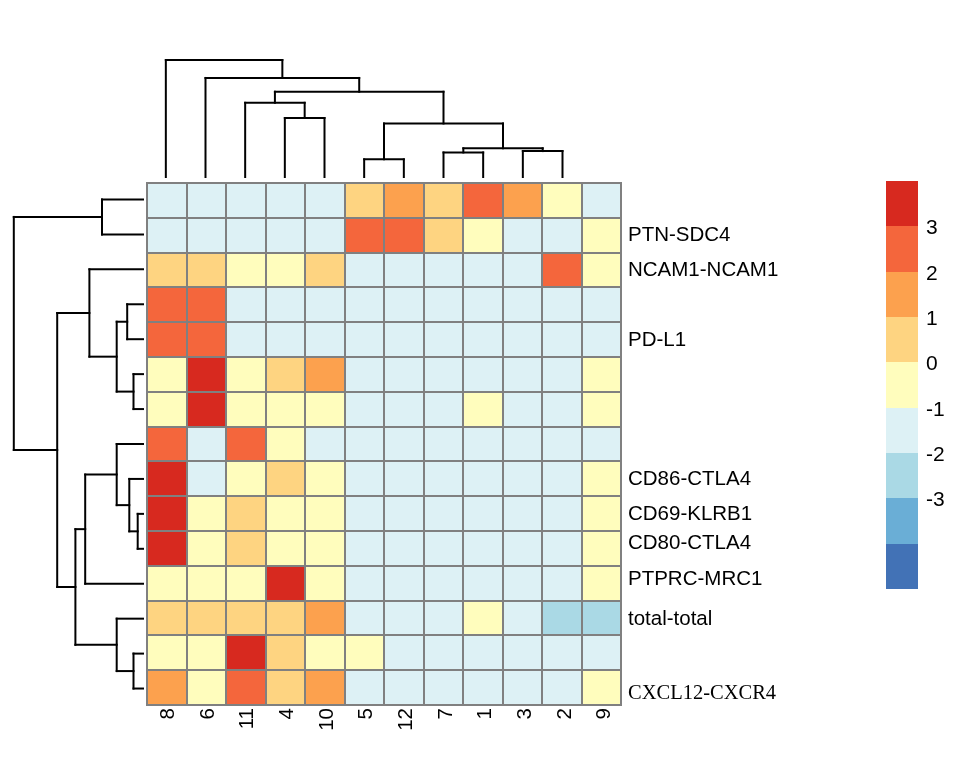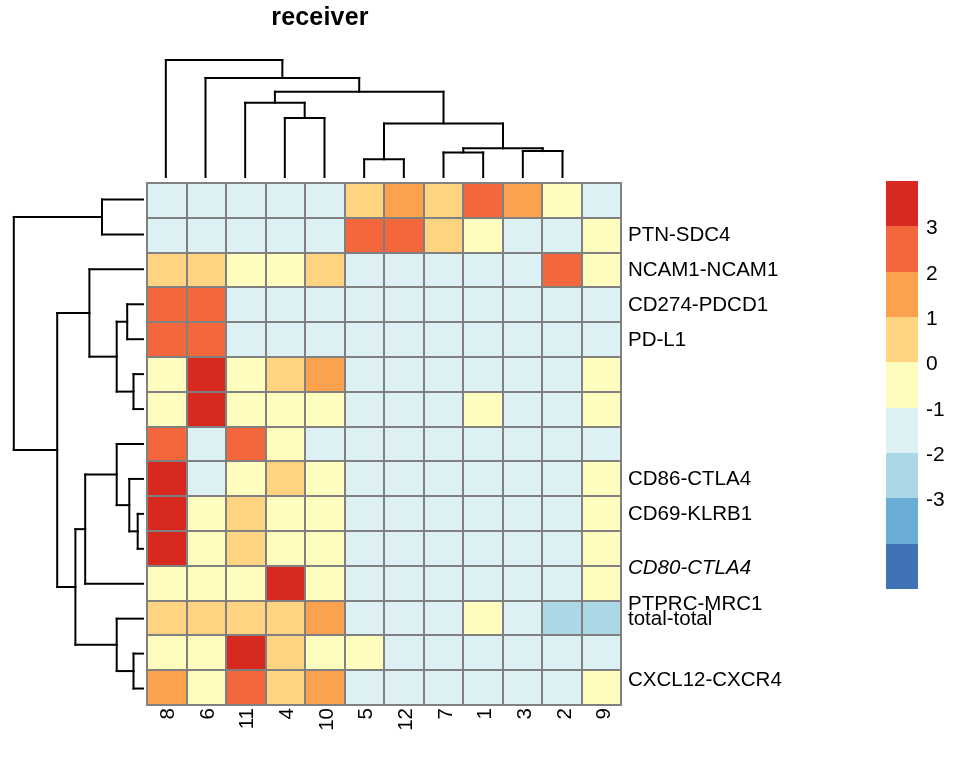--- a/index.html
+++ b/index.html
@@ -54,21 +54,20 @@
   .ltick{
     position:absolute; left:40px; font-size:21px; line-height:1;
     transform:translateY(-50%); white-space:nowrap;
   }
 </style>
 </head>
 <body>
 
 <div id="stage">
 
-  <div id="title">receiver</div>
 
   <svg id="col-dendro" viewBox="0 0 476 138" preserveAspectRatio="none">
       <g stroke="#000" stroke-width="2" fill="none" stroke-linecap="square">
         <line x1="218.16666666666666" y1="138" x2="218.16666666666666" y2="119.37"></line>
         <line x1="257.8333333333333" y1="138" x2="257.8333333333333" y2="119.37"></line>
         <line x1="218.16666666666666" y1="119.37" x2="257.8333333333333" y2="119.37"></line>
         <line x1="297.5" y1="138" x2="297.5" y2="112.47"></line>
         <line x1="337.16666666666663" y1="138" x2="337.16666666666663" y2="112.47"></line>
         <line x1="297.5" y1="112.47" x2="337.16666666666663" y2="112.47"></line>
         <line x1="376.8333333333333" y1="138" x2="376.8333333333333" y2="111.09"></line>
@@ -326,28 +325,27 @@
         <div class="cell" style="background: rgb(221, 241, 245);"></div>
         <div class="cell" style="background: rgb(221, 241, 245);"></div>
         <div class="cell" style="background: rgb(221, 241, 245);"></div>
         <div class="cell" style="background: rgb(255, 253, 189);"></div>
       </div>
   </div>
 
   <div id="row-labels">
       <div class="rlab" style="top: 34.9333px;">PTN-SDC4</div>
       <div class="rlab" style="top: 69.8667px;">NCAM1-NCAM1</div>
-      <div class="rlab" style="top: 104.8px;">CD274-PDCD1</div>
       <div class="rlab" style="top: 139.733px;">PD-L1</div>
       <div class="rlab" style="top: 279.467px;">CD86-CTLA4</div>
       <div class="rlab" style="top: 314.4px;">CD69-KLRB1</div>
-      <div class="rlab" style="top: 368px; font-style: italic;">CD80-CTLA4</div>
-      <div class="rlab" style="top: 404px;">PTPRC-MRC1</div>
+      <div class="rlab" style="top: 343px;">CD80-CTLA4</div>
+      <div class="rlab" style="top: 379px;">PTPRC-MRC1</div>
       <div class="rlab" style="top: 419.2px;">total-total</div>
-      <div class="rlab" style="top: 480px;">CXCL12-CXCR4</div>
+      <div class="rlab" style="top: 493px; font-family: Liberation Serif, serif;">CXCL12-CXCR4</div>
     </div>
 
   <div id="col-labels">
       <div class="clab" style="left: 8.83333px;">8</div>
       <div class="clab" style="left: 48.5px;">6</div>
       <div class="clab" style="left: 88.1667px;">11</div>
       <div class="clab" style="left: 127.833px;">4</div>
       <div class="clab" style="left: 167.5px;">10</div>
       <div class="clab" style="left: 207.167px;">5</div>
       <div class="clab" style="left: 246.833px;">12</div>

